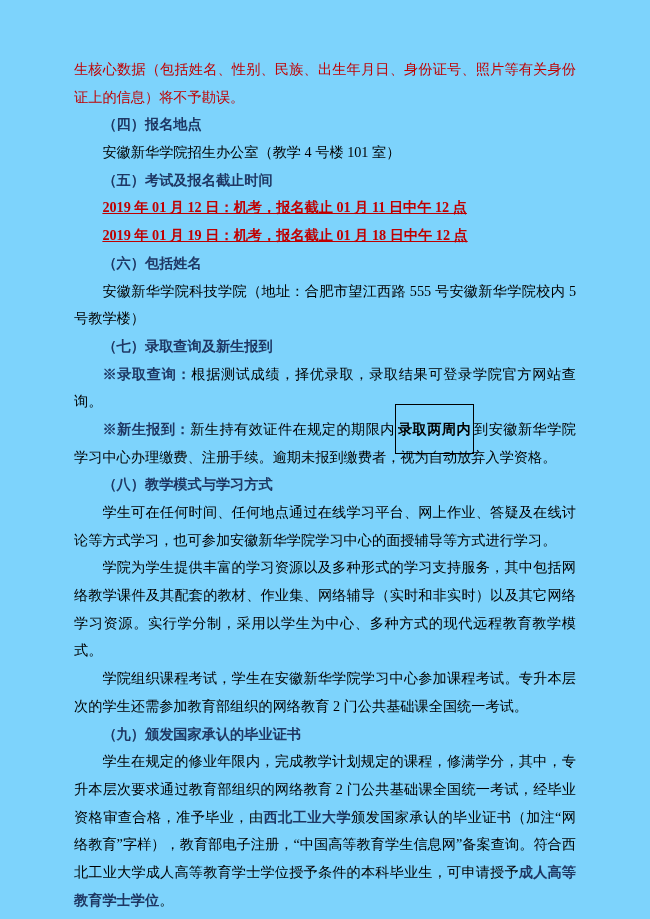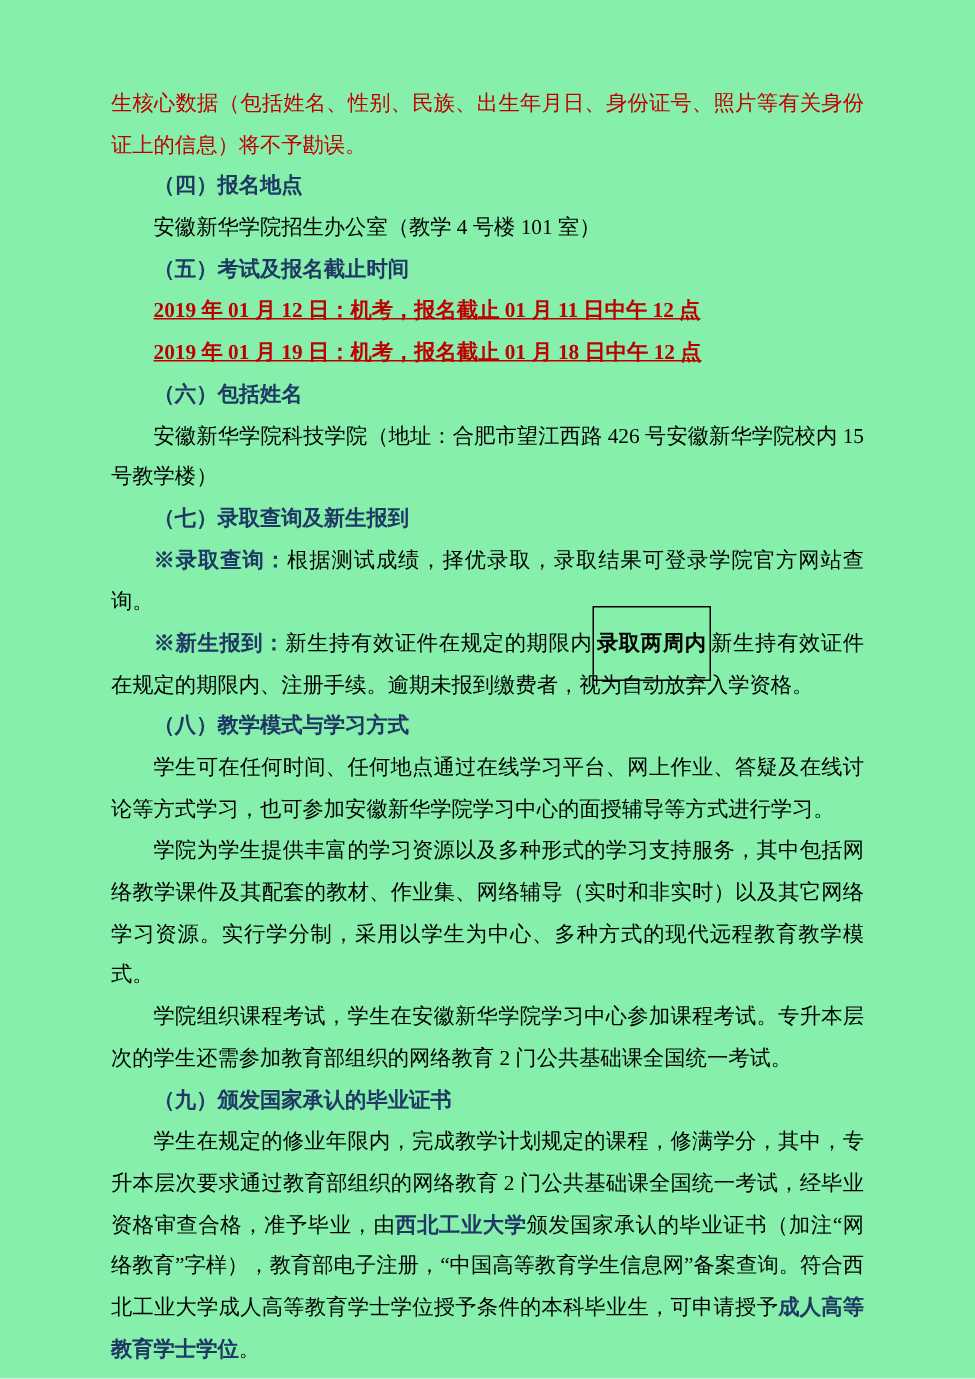--- a/index.html
+++ b/index.html
@@ -11,21 +11,21 @@
     width: 650px;
     height: 919px;
     font-family: "Liberation Serif", "DejaVu Serif", serif;
     color: #000000;
     overflow: hidden;
   }
   .page {
     position: relative;
     width: 650px;
     height: 919px;
-    background: #86efac;
+    background: #7dd3fc;
     box-sizing: border-box;
     padding: 56px 74px 40px 74px;
   }
   .doc {
     font-size: 14.2px;
     line-height: 1.95;
     text-align: justify;
     text-justify: inter-ideograph;
   }
   p {
@@ -70,27 +70,27 @@
     <p class="body-text">安徽新华学院招生办公室（教学 4 号楼 101 室）</p>
 
     <p class="heading">（五）考试及报名截止时间</p>
 
     <p class="underline-red body-text">2019 年 01 月 12 日：机考，报名截止 01 月 11 日中午 12 点</p>
 
     <p class="underline-red body-text">2019 年 01 月 19 日：机考，报名截止 01 月 18 日中午 12 点</p>
 
     <p class="heading">（六）包括姓名</p>
 
-    <p class="body-text">安徽新华学院科技学院（地址：合肥市望江西路 426 号安徽新华学院校内 15 号教学楼）</p>
+    <p class="body-text">安徽新华学院科技学院（地址：合肥市望江西路 555 号安徽新华学院校内 5 号教学楼）</p>
 
     <p class="heading">（七）录取查询及新生报到</p>
 
     <p class="note"><span class="navy-bold">※录取查询：</span><span>根据测试成绩，择优录取，录取结果可登录学院官方网站查询。</span></p>
 
-    <p class="note"><span class="navy-bold">※新生报到：</span><span>新生持有效证件在规定的期限内</span><span class="boxed">录取两周内</span><span>新生持有效证件在规定的期限内、注册手续。逾期未报到缴费者，视为自动放弃入学资格。</span></p>
+    <p class="note"><span class="navy-bold">※新生报到：</span><span>新生持有效证件在规定的期限内</span><span class="boxed">录取两周内</span><span>到安徽新华学院学习中心办理缴费、注册手续。逾期未报到缴费者，视为自动放弃入学资格。</span></p>
 
     <p class="heading">（八）教学模式与学习方式</p>
 
     <p class="body-text">学生可在任何时间、任何地点通过在线学习平台、网上作业、答疑及在线讨论等方式学习，也可参加安徽新华学院学习中心的面授辅导等方式进行学习。</p>
 
     <p class="body-text">学院为学生提供丰富的学习资源以及多种形式的学习支持服务，其中包括网络教学课件及其配套的教材、作业集、网络辅导（实时和非实时）以及其它网络学习资源。实行学分制，采用以学生为中心、多种方式的现代远程教育教学模式。</p>
 
     <p class="body-text">学院组织课程考试，学生在安徽新华学院学习中心参加课程考试。专升本层次的学生还需参加教育部组织的网络教育 2 门公共基础课全国统一考试。</p>
 
     <p class="heading">（九）颁发国家承认的毕业证书</p>

